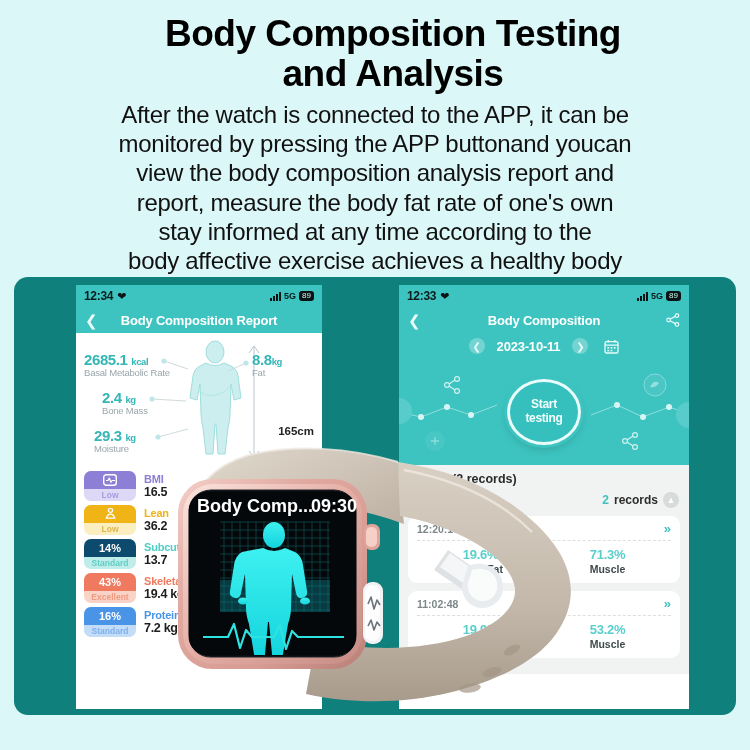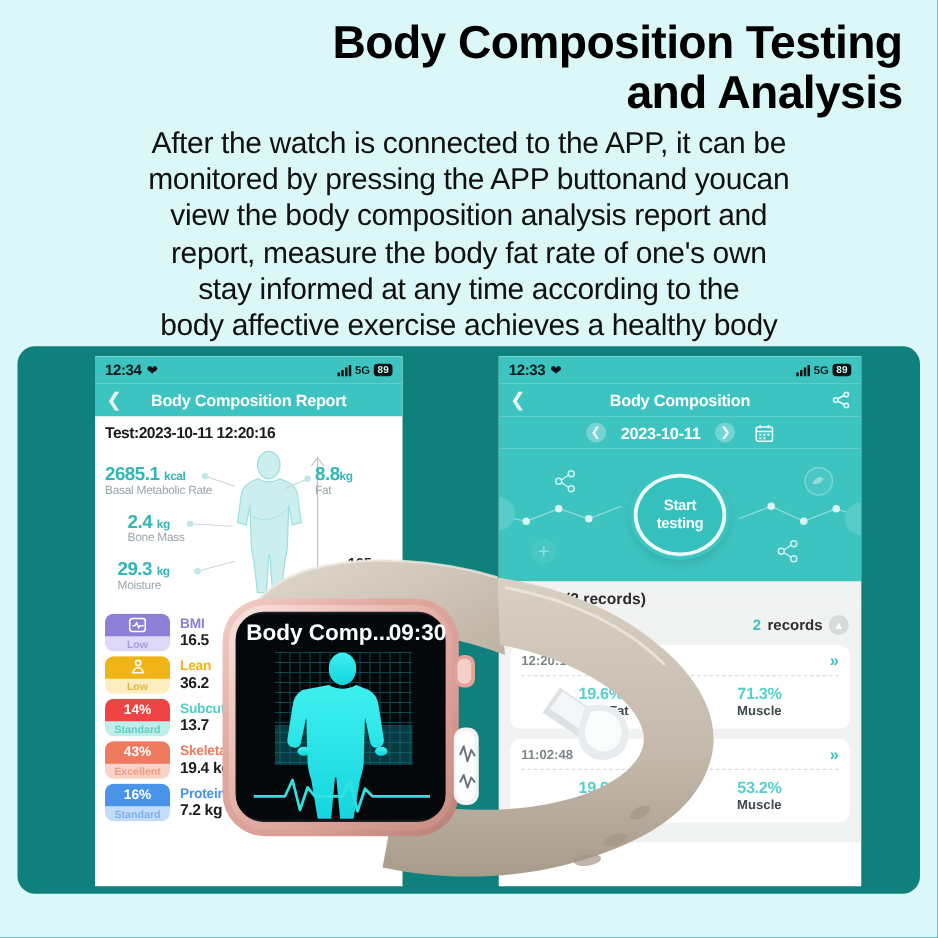--- a/index.html
+++ b/index.html
@@ -5,21 +5,21 @@
   * { margin:0; padding:0; box-sizing:border-box; }
   body {
     width:750px; height:750px; overflow:hidden;
     background:#dcf7f7;
     font-family:"Liberation Sans", sans-serif;
     position:relative;
   }
 
   
   .headline {
-    text-align:right;
+    text-align:center;
     font-weight:bold;
     font-size:37px;
     line-height:1.08;
     color:#000;
     letter-spacing:-0.5px;
     padding:14px 28px 0 28px;
     margin-left:36px;
   }
   .headline .l1 { display:block; }
   .headline .l2 { display:block; }
@@ -63,21 +63,21 @@
   .sb-heart { font-size:11px; margin-left:4px; color:#0b1414; }
   .sb-right { margin-left:auto; display:flex; align-items:center; gap:3px; }
   .bars { display:flex; align-items:flex-end; gap:1px; height:9px; }
   .bars i { width:2px; background:#0b1414; display:block; }
   .bars i:nth-child(1){height:3px}
   .bars i:nth-child(2){height:5px}
   .bars i:nth-child(3){height:7px}
   .bars i:nth-child(4){height:9px}
   .sb-net { font-size:9px; font-weight:bold; }
   .batt {
-    font-size:8px; font-weight:bold; color:#c9f5f3;
+    font-size:8px; font-weight:normal; color:#c9f5f3;
     background:#0b1414; border-radius:3px;
     padding:1px 3px 1px 3px; line-height:1;
   }
 
   
   .navbar {
     height:26px; background:#3dc4c1;
     display:flex; align-items:center;
     padding:0 9px; position:relative;
   }
@@ -222,21 +222,20 @@
         <span class="sb-net">5G</span>
         <span class="batt">89</span>
       </span>
     </div>
 
     <div class="navbar">
       <span class="nav-back">❮</span>
       <span class="nav-title">Body Composition Report</span>
     </div>
 
-    <div class="test-line">Test:2023-10-11 12:20:16</div>
 
     <div class="bodymap">
 
       <svg class="bm-figure" width="62" height="120" viewBox="0 0 62 120">
         <g fill="#cdeeee" stroke="#9fdede" stroke-width="1">
           <ellipse cx="31" cy="13" rx="9" ry="11"></ellipse>
           <path d="M22 24 q9 5 18 0 l7 3 q6 3 7 10 l3 22 -7 2 -3 -16 -1 30 q0 6 -2 14 l-3 26 -7 0 -2 -30 -1 0 -2 30 -7 0 -3 -26 q-2 -8 -2 -14 l-1 -30 -3 16 -7 -2 3 -22 q1 -7 7 -10 z"></path>
         </g>
         <path d="M14 52 q17 12 34 -6" stroke="#a8e3e3" stroke-width="0.8" fill="none"></path>
       </svg>
@@ -313,21 +312,21 @@
           <div class="chip-bot" style="color:#e0b64b">Low</div>
         </div>
         <div class="mtext">
           <div class="mname" style="color:#f0b416">Lean</div>
           <div class="mval">36.2</div>
         </div>
       </div>
 
       <div class="mrow">
         <div class="chip" style="background:#bfeeea">
-          <div class="chip-top" style="background:#ef4444">14%</div>
+          <div class="chip-top" style="background:#0c4a6e">14%</div>
           <div class="chip-bot" style="color:#62cdc6">Standard</div>
         </div>
         <div class="mtext">
           <div class="mname" style="color:#4fcfc5">Subcutaneous Fat</div>
           <div class="mval">13.7</div>
         </div>
       </div>
 
       <div class="mrow">
         <div class="chip" style="background:#f9d3c7">

